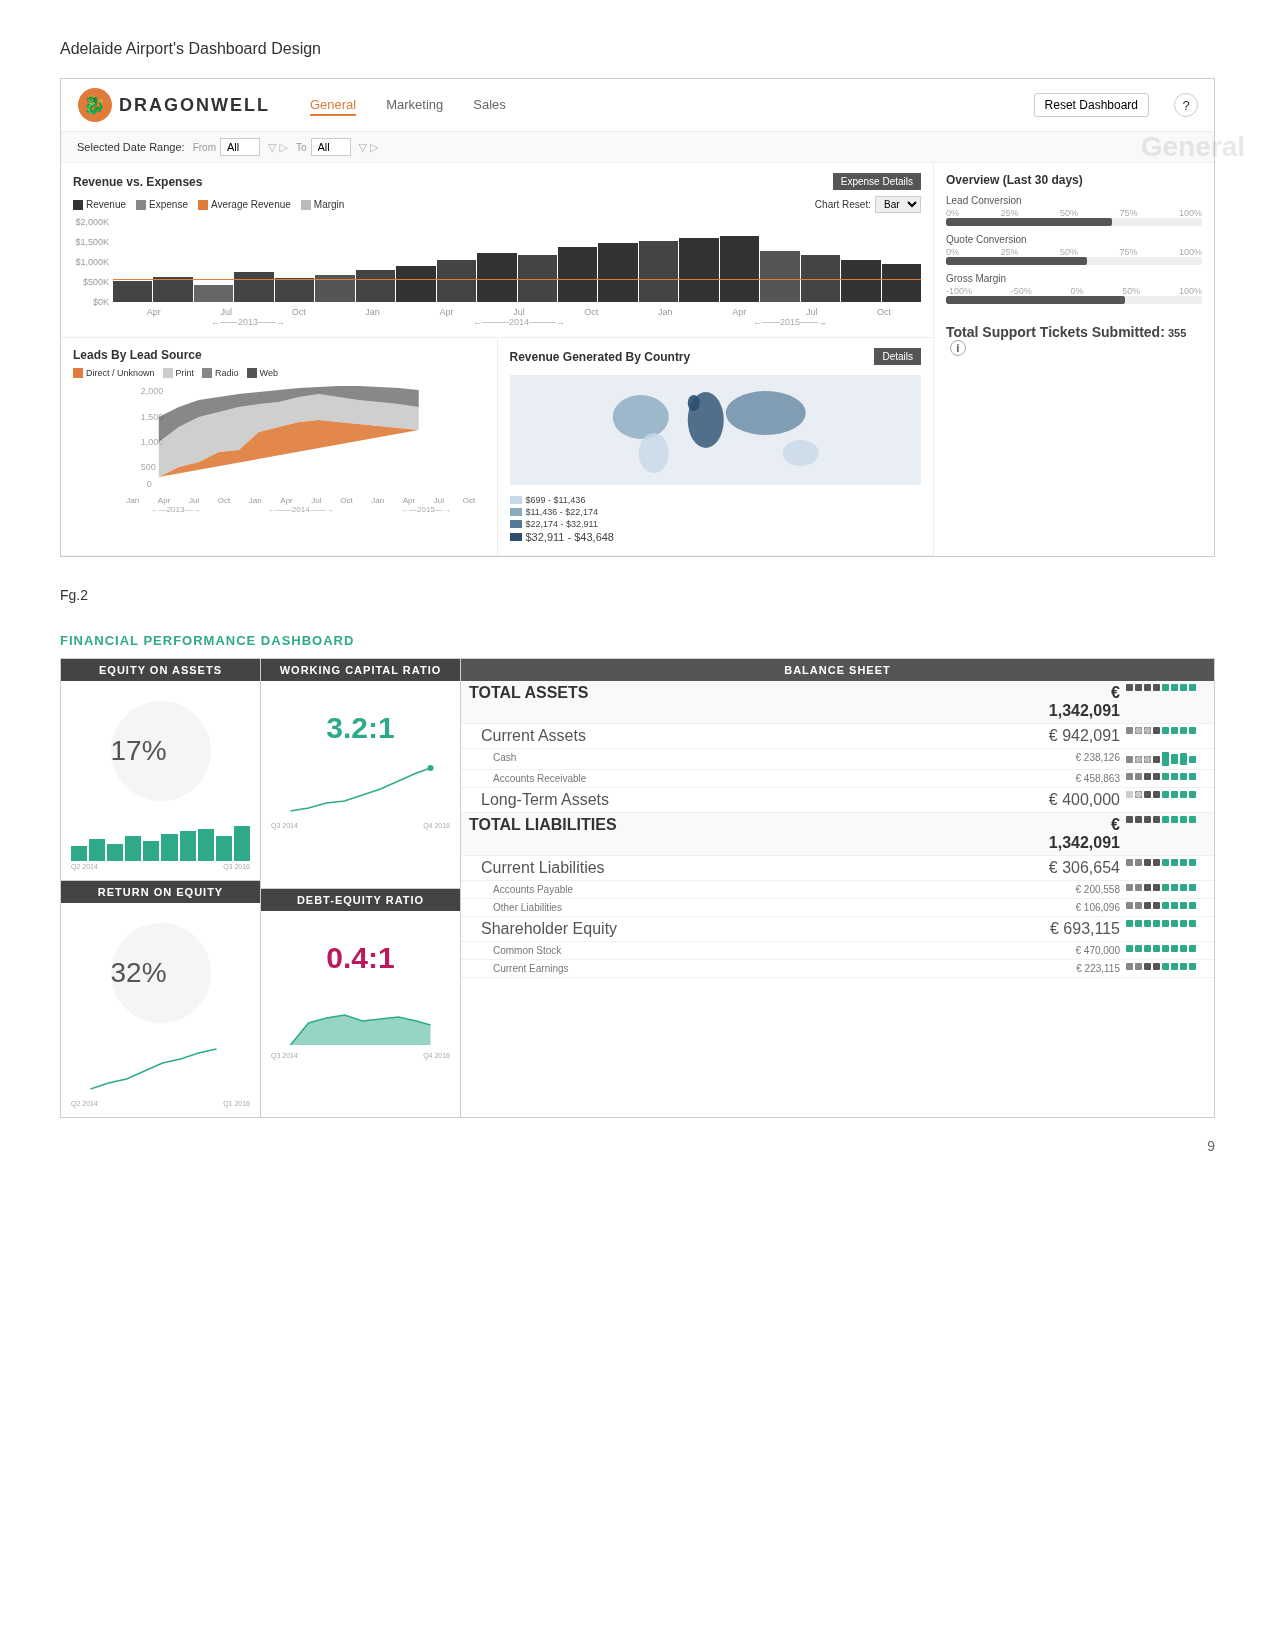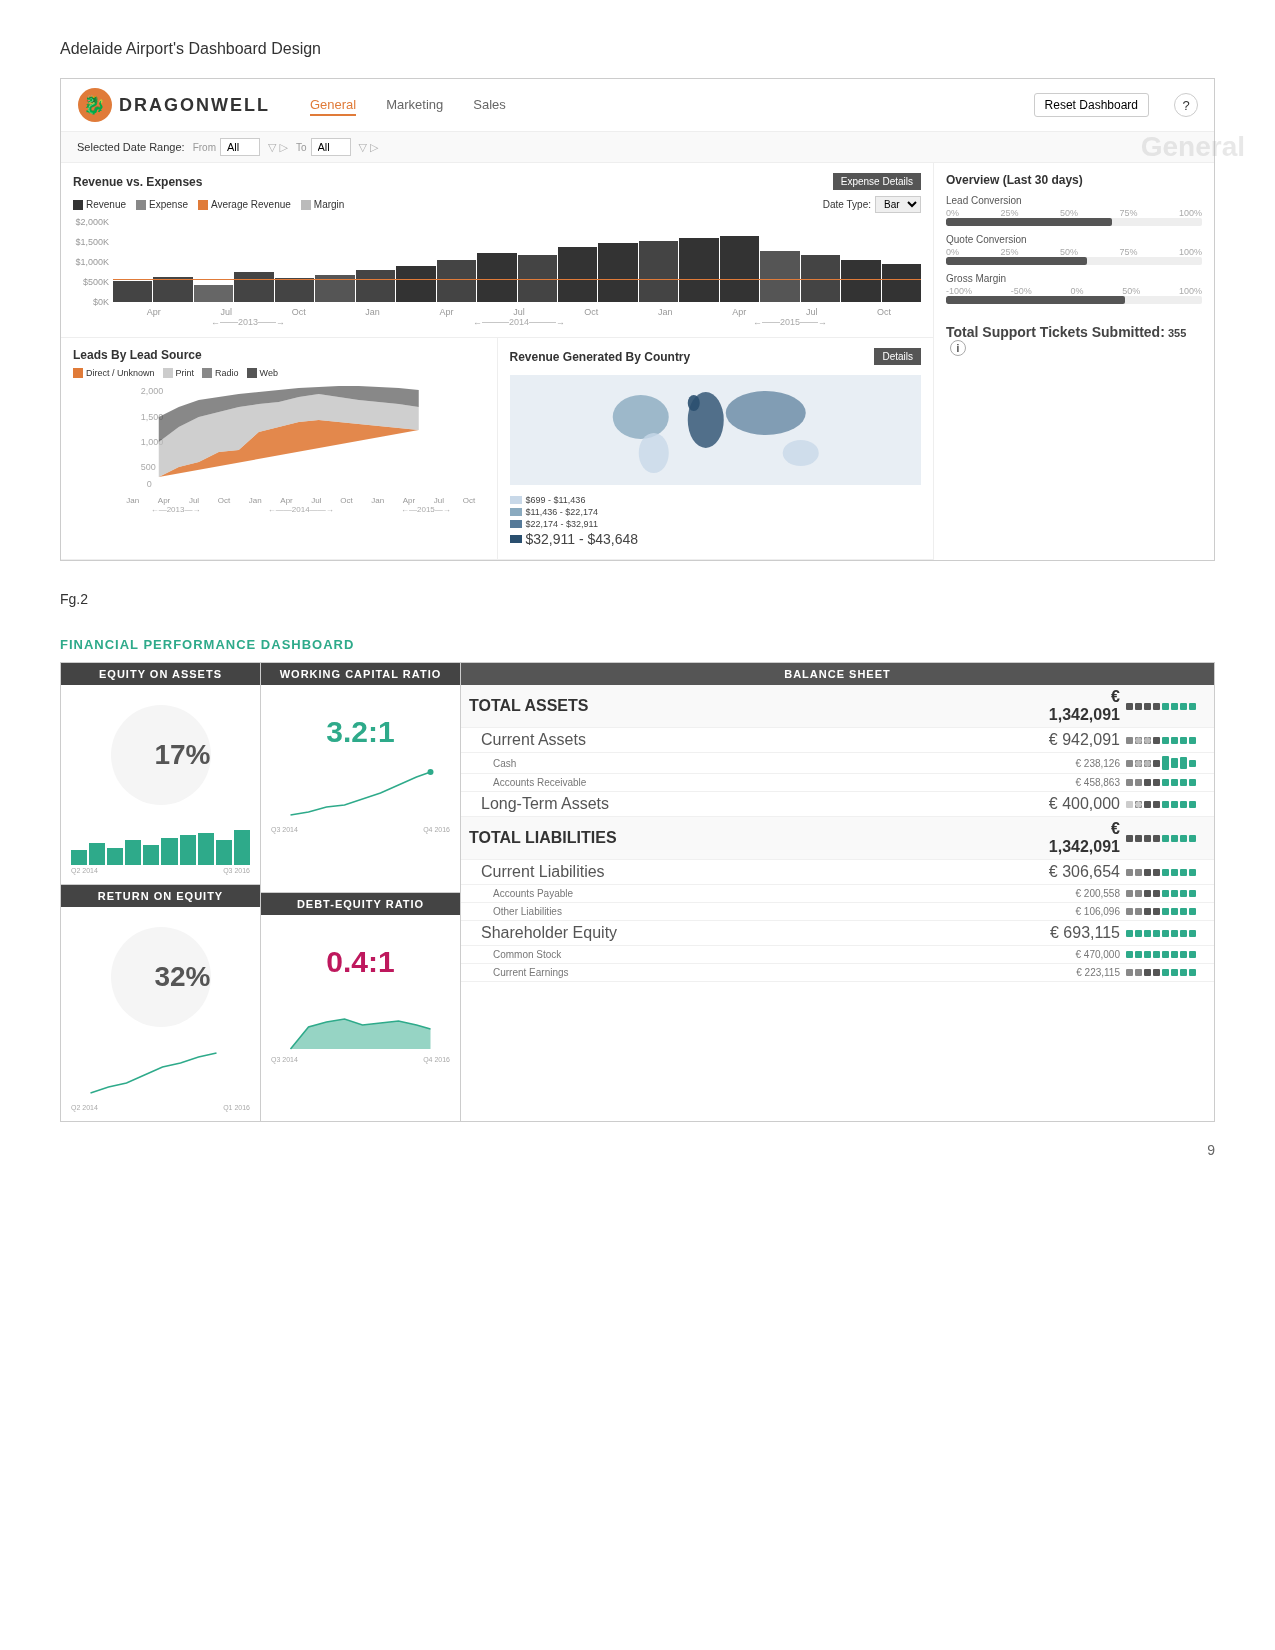--- a/index.html
+++ b/index.html
@@ -276,38 +276,38 @@
       padding: 10px;
       text-align: center;
     }
     .fin-circle {
       width: 100px;
       height: 100px;
       border-radius: 50%;
       background: #f5f5f5;
       display: flex;
       align-items: center;
-      justify-content: flex-end;
+      justify-content: flex-start;
       margin: 10px auto;
       font-size: 28px;
-      font-weight: bold;
+      font-weight: normal;
       color: #555;
     }
     .balance-header {
       background: #555;
       color: #fff;
       text-align: center;
       font-size: 11px;
       font-weight: bold;
       padding: 5px;
       letter-spacing: 1px;
     }
     .balance-row {
       display: flex;
-      align-items: center;
+      align-items: flex-start;
       padding: 3px 8px;
       border-bottom: 1px solid #f0f0f0;
     }
     .balance-row.header-row {
       font-weight: bold;
       background: #f9f9f9;
     }
     .balance-row.sub-row {
       padding-left: 20px;
       color: #555;
@@ -405,21 +405,21 @@
           </div>
           <div class="dw-legend-item">
             <span class="legend-dot" style="background:#e07b39;"></span>
             <span>Average Revenue</span>
           </div>
           <div class="dw-legend-item">
             <span class="legend-dot" style="background:#bbb;"></span>
             <span>Margin</span>
           </div>
           <div style="margin-left:auto;display:flex;align-items:center;gap:4px;">
-            <span style="font-size:10px;">Date Type:</span>
+            <span style="font-size:10px;">Chart Reset:</span>
             <select class="chart-type-select">
               <option>Bar</option>
             </select>
           </div>
         </div>
 
         <div style="display:flex;height:90px;">
           <div style="display:flex;flex-direction:column;justify-content:space-between;font-size:9px;color:#999;padding-right:4px;text-align:right;width:40px;">
             <span>$2,000K</span>
             <span>$1,500K</span>
@@ -563,21 +563,21 @@
             <div class="map-legend-item">
               <span class="map-color-box" style="background:#8aaabf;"></span>
               <span style="font-size:9px;">$11,436 - $22,174</span>
             </div>
             <div class="map-legend-item">
               <span class="map-color-box" style="background:#557a99;"></span>
               <span style="font-size:9px;">$22,174 - $32,911</span>
             </div>
             <div class="map-legend-item">
               <span class="map-color-box" style="background:#2a4f6f;"></span>
-              <span style="font-size:14px;">$32,911 - $43,648</span>
+              <span style="font-size:11px;">$32,911 - $43,648</span>
             </div>
           </div>
         </div>
       </div>
     </div>
 
     <div class="dw-right dw-overview">
       <div class="dw-overview-title">Overview (Last 30 days)</div>
 
       <div class="overview-item">

